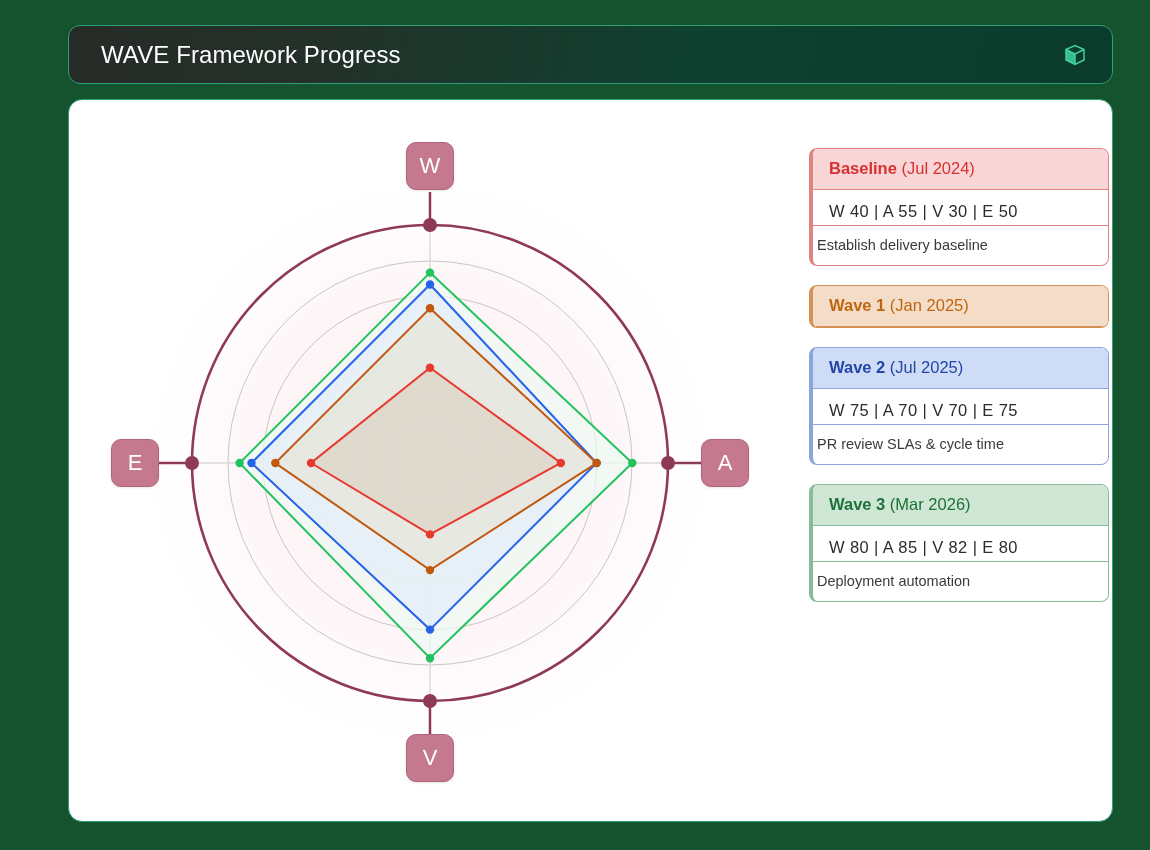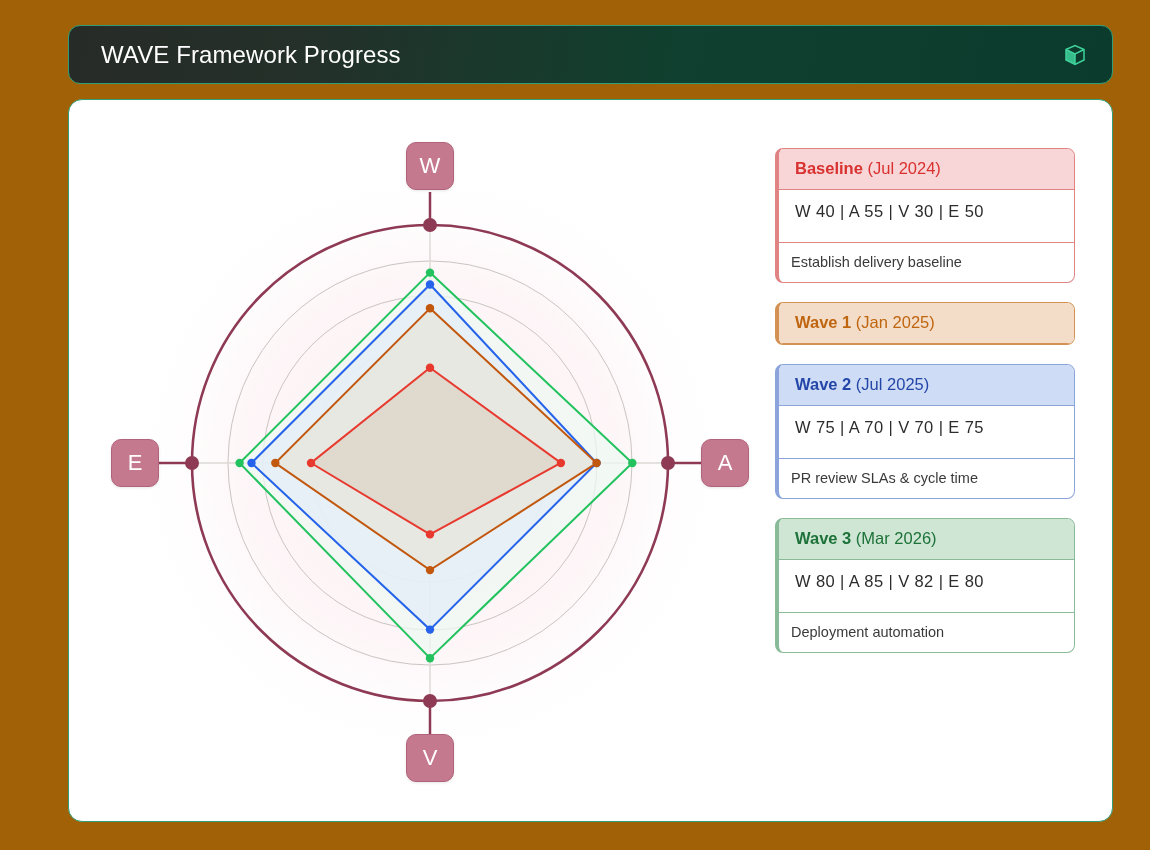--- a/index.html
+++ b/index.html
@@ -7,21 +7,21 @@
   html, body {
     margin: 0; padding: 0;
     width: 1150px; height: 850px;
     background: #000000;
     font-family: "Liberation Sans", sans-serif;
     overflow: hidden;
   }
   .page {
     position: relative;
     width: 1150px; height: 850px;
-    background: #a16207;
+    background: #14532d;
   }
 
   
   .header {
     position: absolute;
     left: 68px; top: 25px;
     width: 1045px; height: 59px;
     border-radius: 12px;
     border: 1px solid #2f9e78;
     background: linear-gradient(100deg, #272b27 0%, #243029 22%, #10402f 58%, #0b3b2c 100%);
@@ -74,21 +74,21 @@
     font-weight: 400;
     display: flex;
     align-items: center;
     justify-content: center;
     box-shadow: 0 1px 3px rgba(0,0,0,0.10);
   }
 
   
   .legend {
     position: absolute;
-    left: 706px; top: 48px;
+    left: 740px; top: 48px;
     width: 300px;
     display: flex;
     flex-direction: column;
     gap: 19px;
   }
   .card {
     border-radius: 8px;
     overflow: hidden;
     background: #ffffff;
     border: 1px solid #cccccc;
@@ -100,29 +100,29 @@
     border-bottom: 1px solid #cccccc;
     white-space: nowrap;
   }
   .card-head .phase {
     font-weight: 700;
   }
   .card-head .period {
     font-weight: 400;
   }
   .card-scores {
-    padding: 12px 16px 21px 16px;
+    padding: 12px 16px 4px 16px;
     font-size: 16.5px;
     color: #2c2c2c;
     border-bottom: 1px solid #cccccc;
     letter-spacing: 0.4px;
     white-space: nowrap;
   }
   .card-note {
-    padding: 11px 16px 12px 12px;
+    padding: 11px 16px 12px 4px;
     font-size: 14.5px;
     color: #3a3a3a;
     white-space: nowrap;
   }
 </style>
 </head>
 <body>
 
 <div class="page">
 

